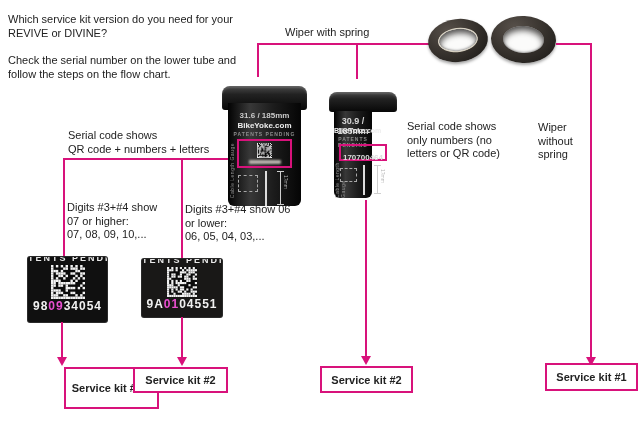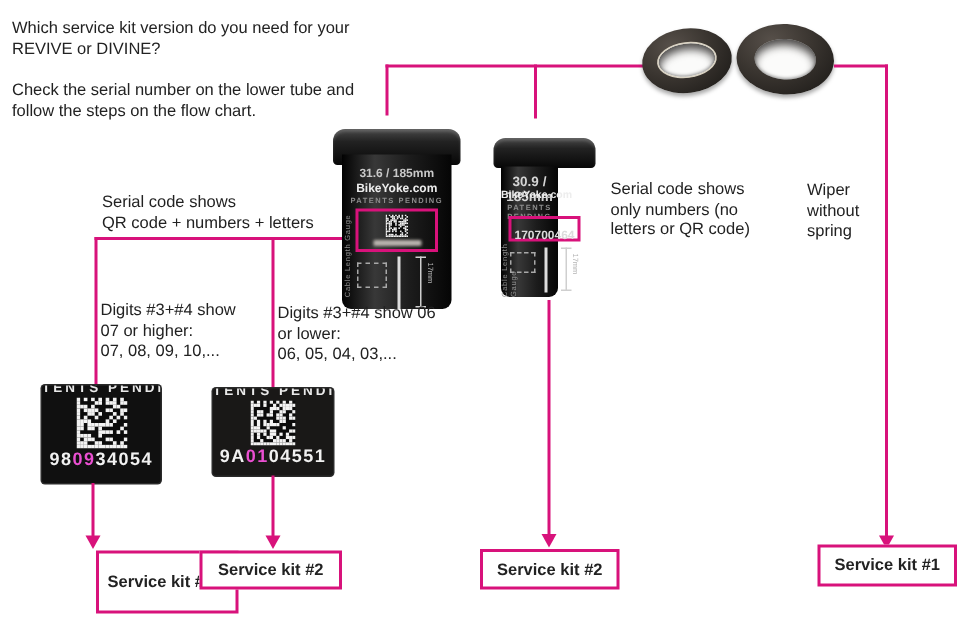--- a/index.html
+++ b/index.html
@@ -44,20 +44,21 @@
 </head>
 <body>
 
 <div id="canvas">
 
   <div class="txt" style="left:8px;top:13px;">Which service kit version do you need for your
 REVIVE or DIVINE?</div>
   <div class="txt" style="left:8px;top:54px;">Check the serial number on the lower tube and
 follow the steps on the flow chart.</div>
 
+  <div class="txt" style="left:285px;top:26px;">Wiper with spring</div>
   <div class="hline" style="left:257px;top:43px;width:172px;"></div>
   <div class="vline" style="left:257px;top:43px;height:34px;"></div>
   <div class="vline" style="left:356px;top:43px;height:36px;"></div>
 
   <div class="ring spring" style="left:428px;top:19px;width:60px;height:43px;transform:rotate(-7deg);">
     <div class="hole" style="left:10px;top:9px;width:40px;height:24px;"></div>
   </div>
   <div class="ring" style="left:491px;top:16px;width:65px;height:47px;transform:rotate(3deg);">
     <div class="hole" style="left:12px;top:10px;width:41px;height:27px;"></div>
   </div>

